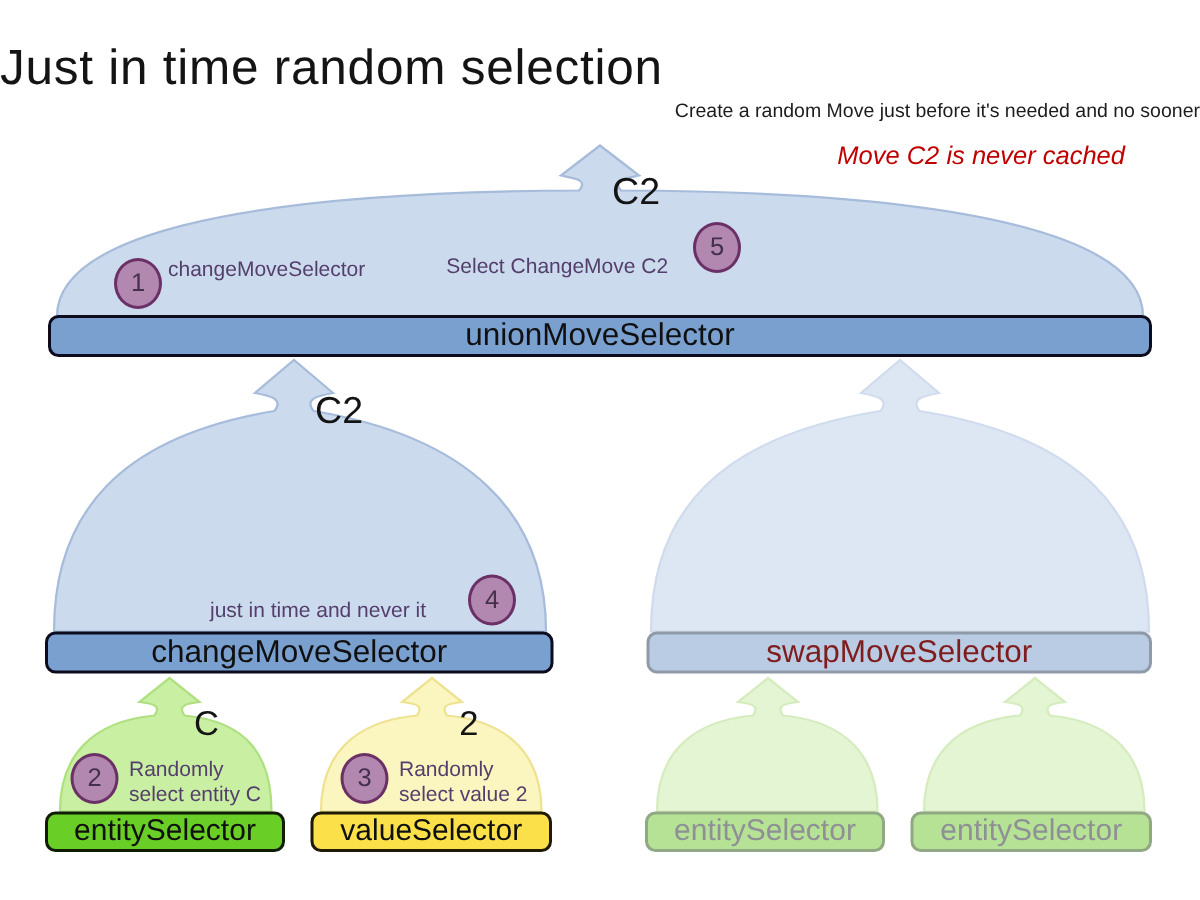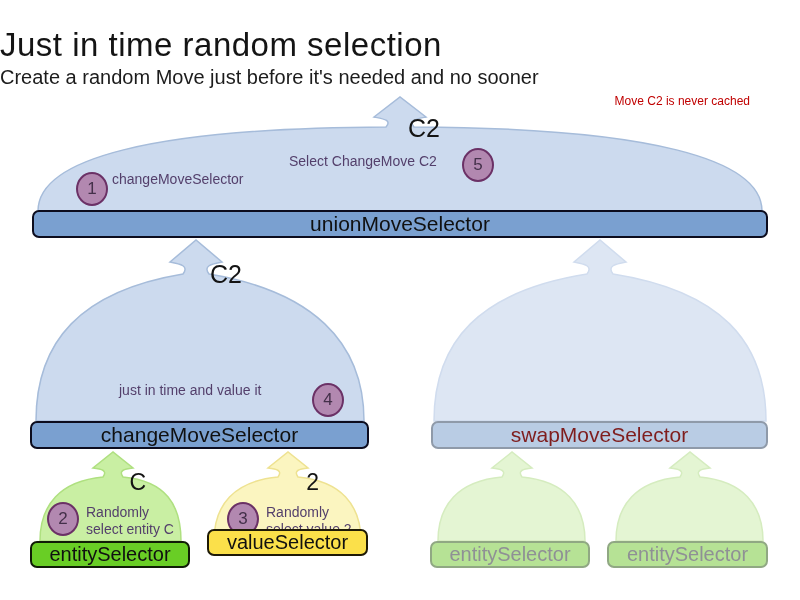--- a/index.html
+++ b/index.html
@@ -3,42 +3,42 @@
 <meta charset="utf-8">
 <style>
   html,body{margin:0;padding:0;background:#fff;}
   #canvas{
     position:relative;width:800px;height:600px;overflow:hidden;background:#fff;
     font-family:"Liberation Sans",sans-serif;color:#111;
   }
   #funnel-layer{position:absolute;left:0;top:0;}
   .abs{position:absolute;}
   .title{width:800px;text-align:left;font-size:33px;color:#141414;letter-spacing:.5px;}
-  .subtitle{width:800px;text-align:left;font-size:20px;color:#1c1c1c;}
-  .note{font-size:12px;color:#c00000;text-align:right;}
+  .subtitle{width:800px;text-align:right;font-size:13px;color:#1c1c1c;}
+  .note{font-size:17px;color:#c00000;text-align:right;font-style:italic;}
   .out-label{text-align:right;font-size:25px;color:#141414;}
   .out-label.small{font-size:23px;}
   .bar{
     display:flex;align-items:center;justify-content:center;
     border-radius:7px;box-sizing:border-box;font-size:21px;color:#101010;
   }
   .bar.blue{background:#7aa0d0;border:2px solid #0c0c1e;}
   .bar.swap{background:#b9cce4;border:2px solid #8f9aa9;color:#7f1d1d;}
   .bar.green{background:#69ce25;border:2px solid #101c06;font-size:20px;}
   .bar.yellow{background:#fbe04a;border:2px solid #1e1a06;font-size:20px;}
   .bar.green-faded{background:#b6e295;border:2px solid #90a883;color:#8f9095;font-size:20px;}
   .step-circle{
     width:28px;height:30px;border-radius:50%;
     background:#b288b0;border:2px solid #6b3166;
     display:flex;align-items:center;justify-content:center;
     font-size:17px;color:#44304a;
   }
   .step-text{font-size:14px;line-height:17px;color:#533f6b;}
   .step-text span{display:block;}
-  .right{text-align:left;}
+  .right{text-align:center;margin-top:16px;}
 </style>
 </head>
 <body>
 
 <div id="canvas">
 
   <svg id="funnel-layer" width="800" height="600" viewBox="0 0 800 600">
 
     <path d="M 38,211 C 38,159 150,128 386,127 C 392,120 384,119 374,117 L 400,97 L 426,117
          C 416,119 408,120 414,127 C 650,128 762,159 762,211 Z" fill="#ccdaee" stroke="#a6bcda" stroke-width="1.5"></path>
@@ -79,21 +79,21 @@
   </div>
 
   <div class="abs step-text right" style="left:289px;top:153px;width:165px;">
     <span>Select ChangeMove C2</span>
   </div>
   <div class="abs step-circle" style="left:462px;top:148px;">
     <span>5</span>
   </div>
 
   <div class="abs step-text right" style="left:119px;top:382px;width:186px;">
-    <span>just in time and value it</span>
+    <span>just in time and never it</span>
   </div>
   <div class="abs step-circle" style="left:312px;top:383px;">
     <span>4</span>
   </div>
 
   <div class="abs step-circle" style="left:47px;top:502px;">
     <span>2</span>
   </div>
   <div class="abs step-text" style="left:86px;top:504px;width:110px;">
     <span>Randomly</span>
@@ -113,21 +113,21 @@
   </div>
   <div class="abs bar blue" style="left:30px;top:421px;width:339px;height:28px;">
     <span>changeMoveSelector</span>
   </div>
   <div class="abs bar swap" style="left:431px;top:421px;width:337px;height:28px;">
     <span>swapMoveSelector</span>
   </div>
   <div class="abs bar green" style="left:30px;top:541px;width:160px;height:27px;">
     <span>entitySelector</span>
   </div>
-  <div class="abs bar yellow" style="left:207px;top:529px;width:161px;height:27px;">
+  <div class="abs bar yellow" style="left:207px;top:541px;width:161px;height:27px;">
     <span>valueSelector</span>
   </div>
   <div class="abs bar green-faded" style="left:430px;top:541px;width:160px;height:27px;">
     <span>entitySelector</span>
   </div>
   <div class="abs bar green-faded" style="left:607px;top:541px;width:161px;height:27px;">
     <span>entitySelector</span>
   </div>
 
 </div>

